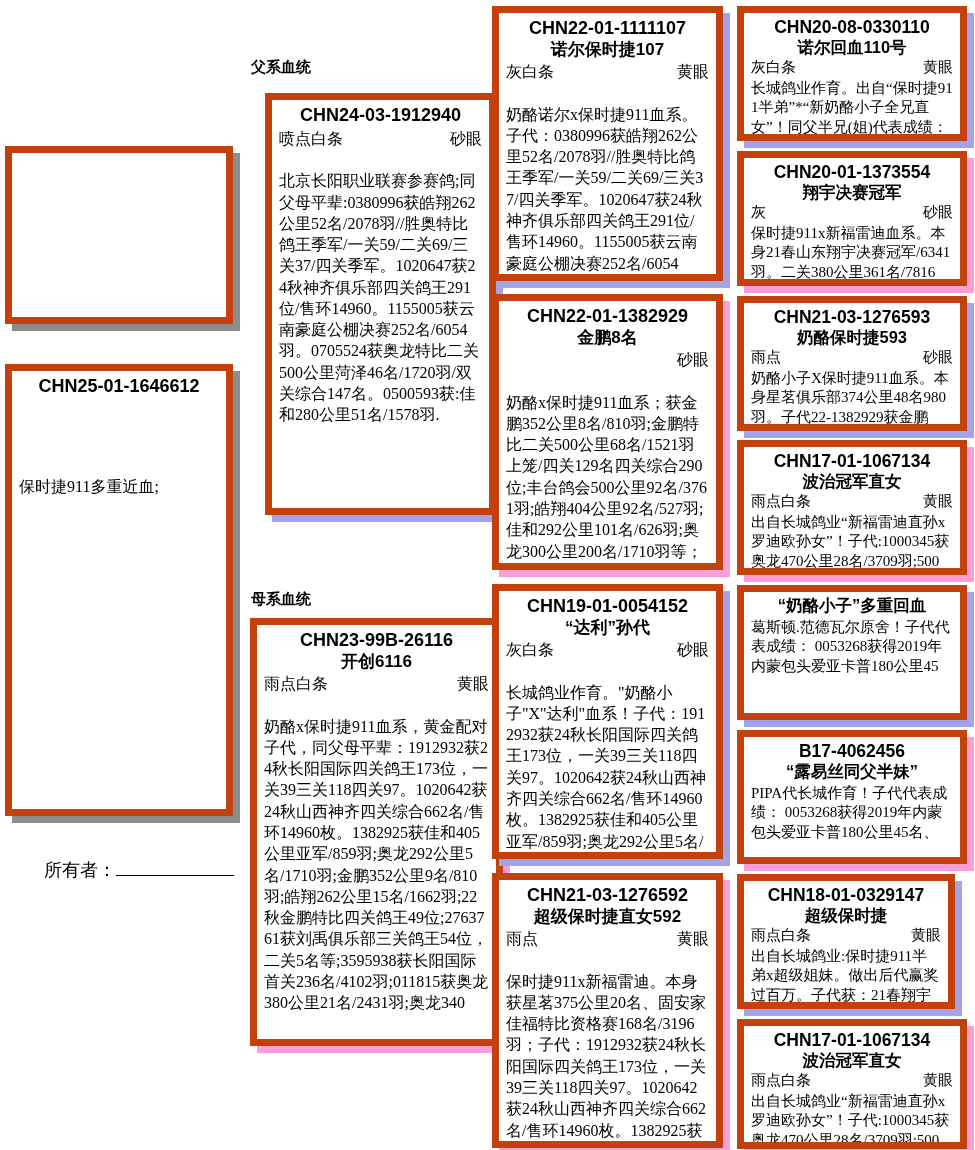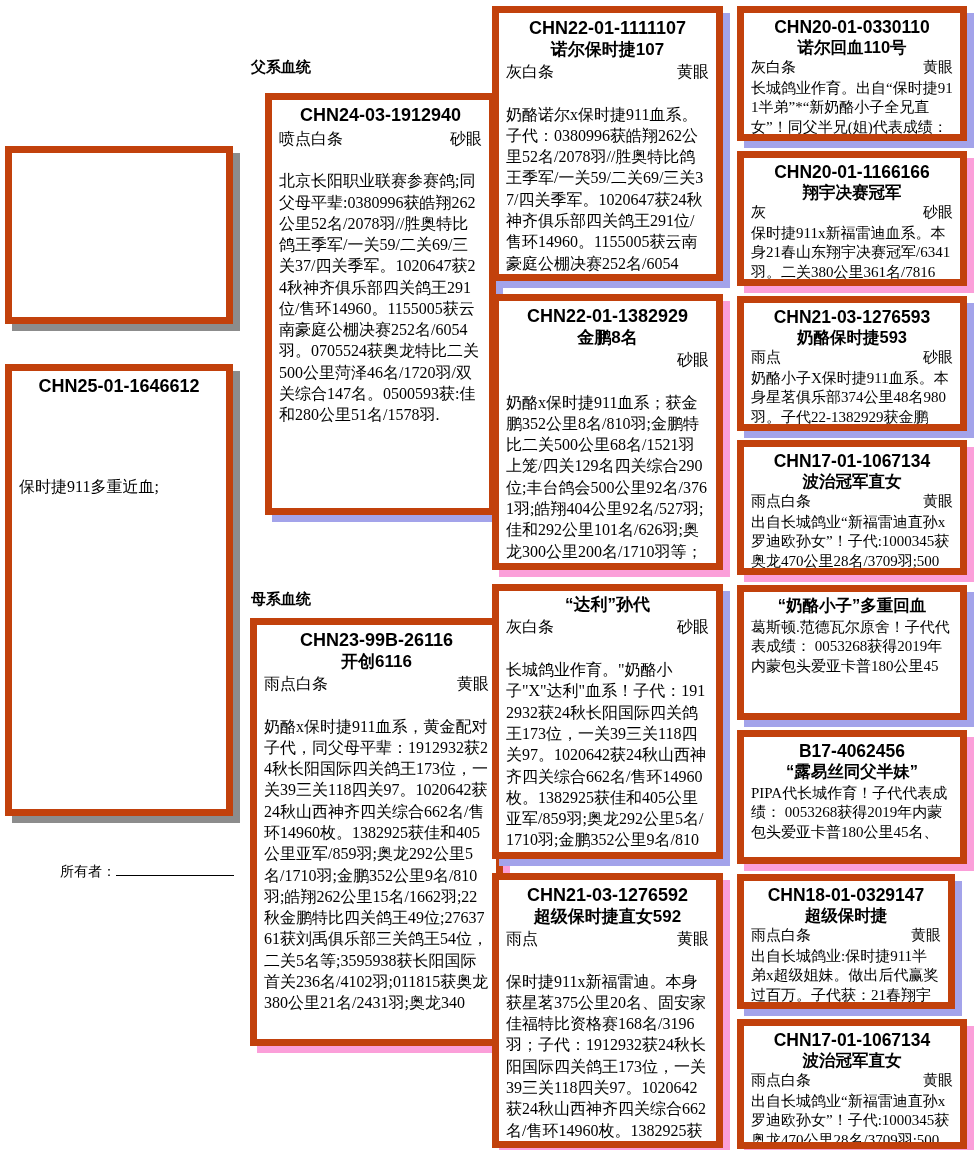--- a/index.html
+++ b/index.html
@@ -31,21 +31,21 @@
 
   .tight .ring{font-size:17.5px;line-height:1.2;}
   .tight .bname{font-size:16.5px;line-height:1.2;}
   .tight .ce{font-size:15px;line-height:1.25;margin-top:0;}
   .tight .body{font-size:15px;line-height:1.3;margin-top:2px;}
 
   .mainbox .body{margin-top:78px;}
 
   .sec-label{position:absolute;font-weight:bold;font-size:15px;}
 
-  .owner{position:absolute;left:60px;top:858px;font-size:14px;}
+  .owner{position:absolute;left:44px;top:858px;font-size:18px;}
   .owner-line{display:inline-block;width:118px;border-bottom:1.5px solid #000;height:17px;vertical-align:baseline;}
 </style>
 </head>
 <body>
 
 <div class="sheet">
 
   <div class="pbox gray" style="left:5px;top:146px;width:228px;height:178px;"></div>
 
   <div class="pbox gray mainbox" style="left:5px;top:364px;width:228px;height:452px;">
@@ -92,50 +92,51 @@
     <div class="ring">CHN22-01-1382929</div>
     <div class="bname">金鹏8名</div>
     <div class="ce">
       <span></span>
       <span>砂眼</span>
     </div>
     <div class="body">奶酪x保时捷911血系；获金鹏352公里8名/810羽;金鹏特比二关500公里68名/1521羽上笼/四关129名四关综合290位;丰台鸽会500公里92名/3761羽;皓翔404公里92名/527羽;佳和292公里101名/626羽;奥龙300公里200名/1710羽等；子代：0380996获皓翔262公里52</div>
   </div>
 
   <div class="pbox blue" style="left:492px;top:584px;width:231px;height:275px;">
+    <div class="ring">CHN19-01-0054152</div>
     <div class="bname">“达利”孙代</div>
     <div class="ce">
       <span>灰白条</span>
       <span>砂眼</span>
     </div>
     <div class="body">长城鸽业作育。"奶酪小子"X"达利"血系！子代：1912932获24秋长阳国际四关鸽王173位，一关39三关118四关97。1020642获24秋山西神齐四关综合662名/售环14960枚。1382925获佳和405公里亚军/859羽;奥龙292公里5名/1710羽;金鹏352公里9名/810羽;皓翔262公里15</div>
   </div>
 
   <div class="pbox pink" style="left:492px;top:873px;width:231px;height:275px;">
     <div class="ring">CHN21-03-1276592</div>
     <div class="bname">超级保时捷直女592</div>
     <div class="ce">
       <span>雨点</span>
       <span>黄眼</span>
     </div>
     <div class="body">保时捷911x新福雷迪。本身获星茗375公里20名、固安家佳福特比资格赛168名/3196羽；子代：1912932获24秋长阳国际四关鸽王173位，一关39三关118四关97。1020642获24秋山西神齐四关综合662名/售环14960枚。1382925获佳和405公里亚军/859羽;奥龙292公里5</div>
   </div>
 
   <div class="pbox blue tight" style="left:737px;top:6px;width:230px;height:135px;">
-    <div class="ring">CHN20-01-0330110</div>
+    <div class="ring">CHN20-08-0330110</div>
     <div class="bname">诺尔回血110号</div>
     <div class="ce">
       <span>灰白条</span>
       <span>黄眼</span>
     </div>
     <div class="body">长城鸽业作育。出自“保时捷911半弟”*“新奶酪小子全兄直女”！同父半兄(姐)代表成绩：</div>
   </div>
 
   <div class="pbox pink tight" style="left:737px;top:151px;width:230px;height:135px;">
-    <div class="ring">CHN20-01-1166166</div>
+    <div class="ring">CHN20-01-1373554</div>
     <div class="bname">翔宇决赛冠军</div>
     <div class="ce">
       <span>灰</span>
       <span>砂眼</span>
     </div>
     <div class="body">保时捷911x新福雷迪血系。本身21春山东翔宇决赛冠军/6341羽。二关380公里361名/7816</div>
   </div>
 
   <div class="pbox blue tight" style="left:737px;top:296px;width:230px;height:135px;">
     <div class="ring">CHN21-03-1276593</div>

